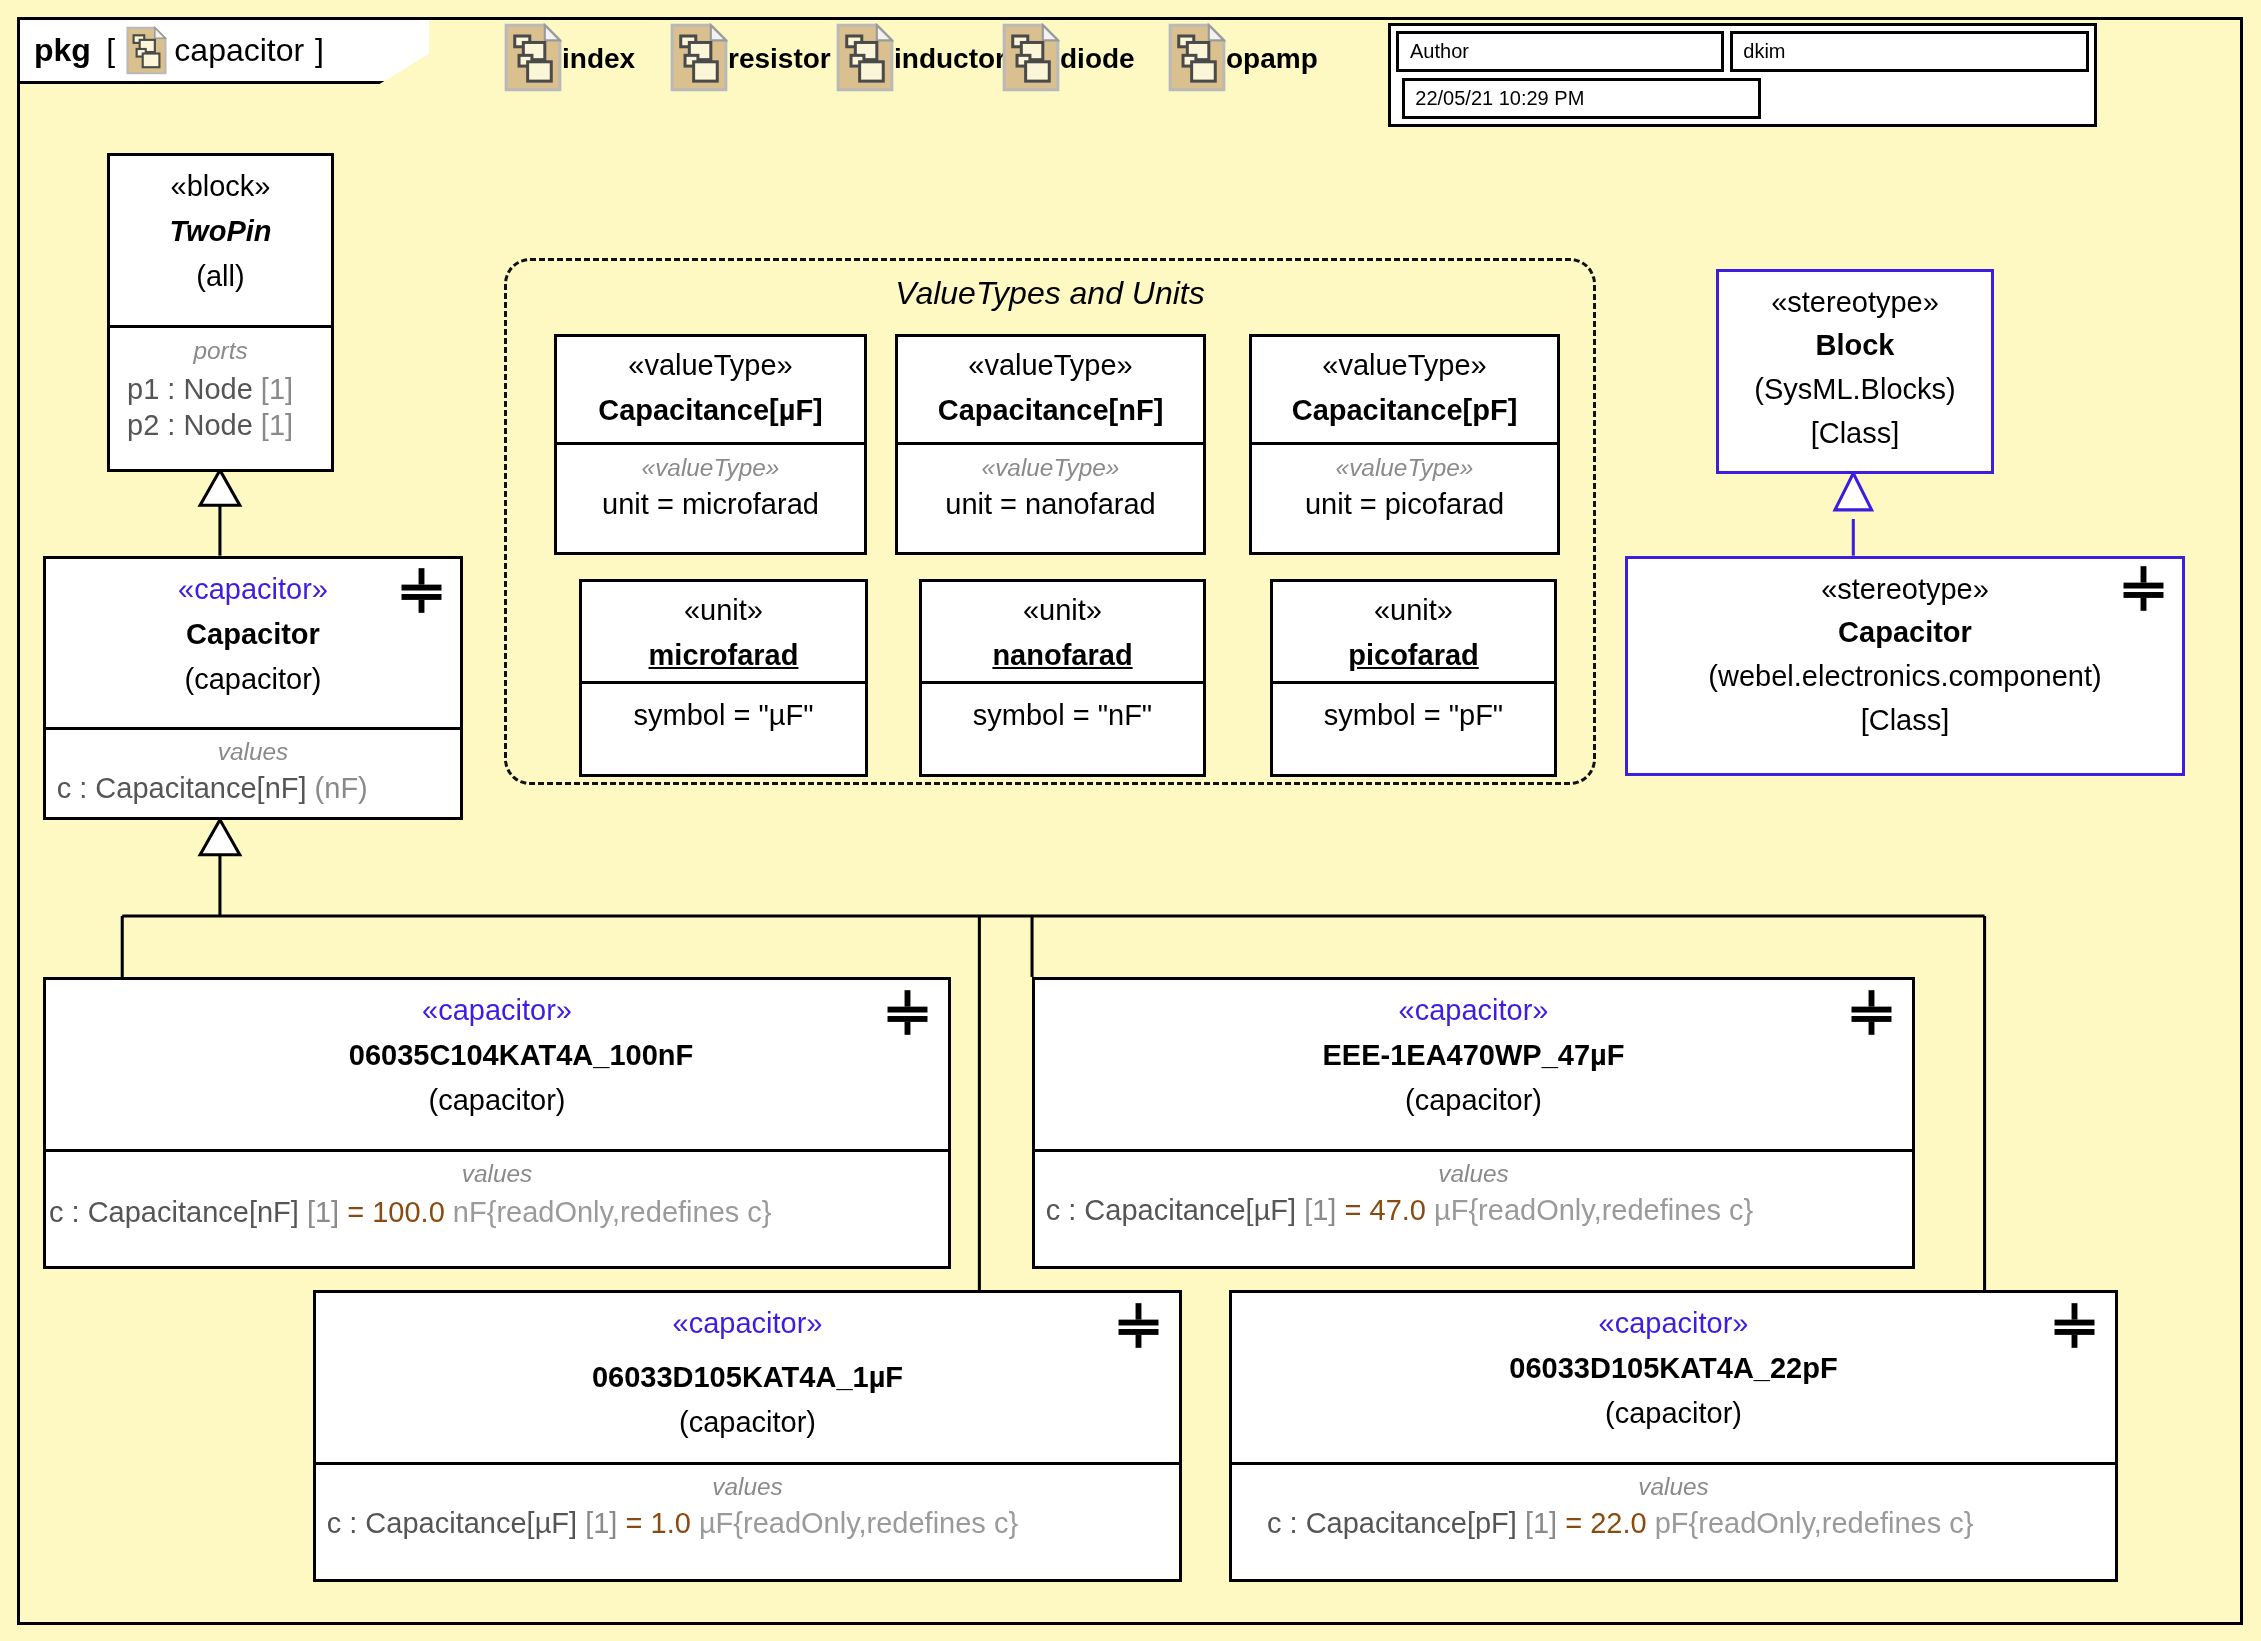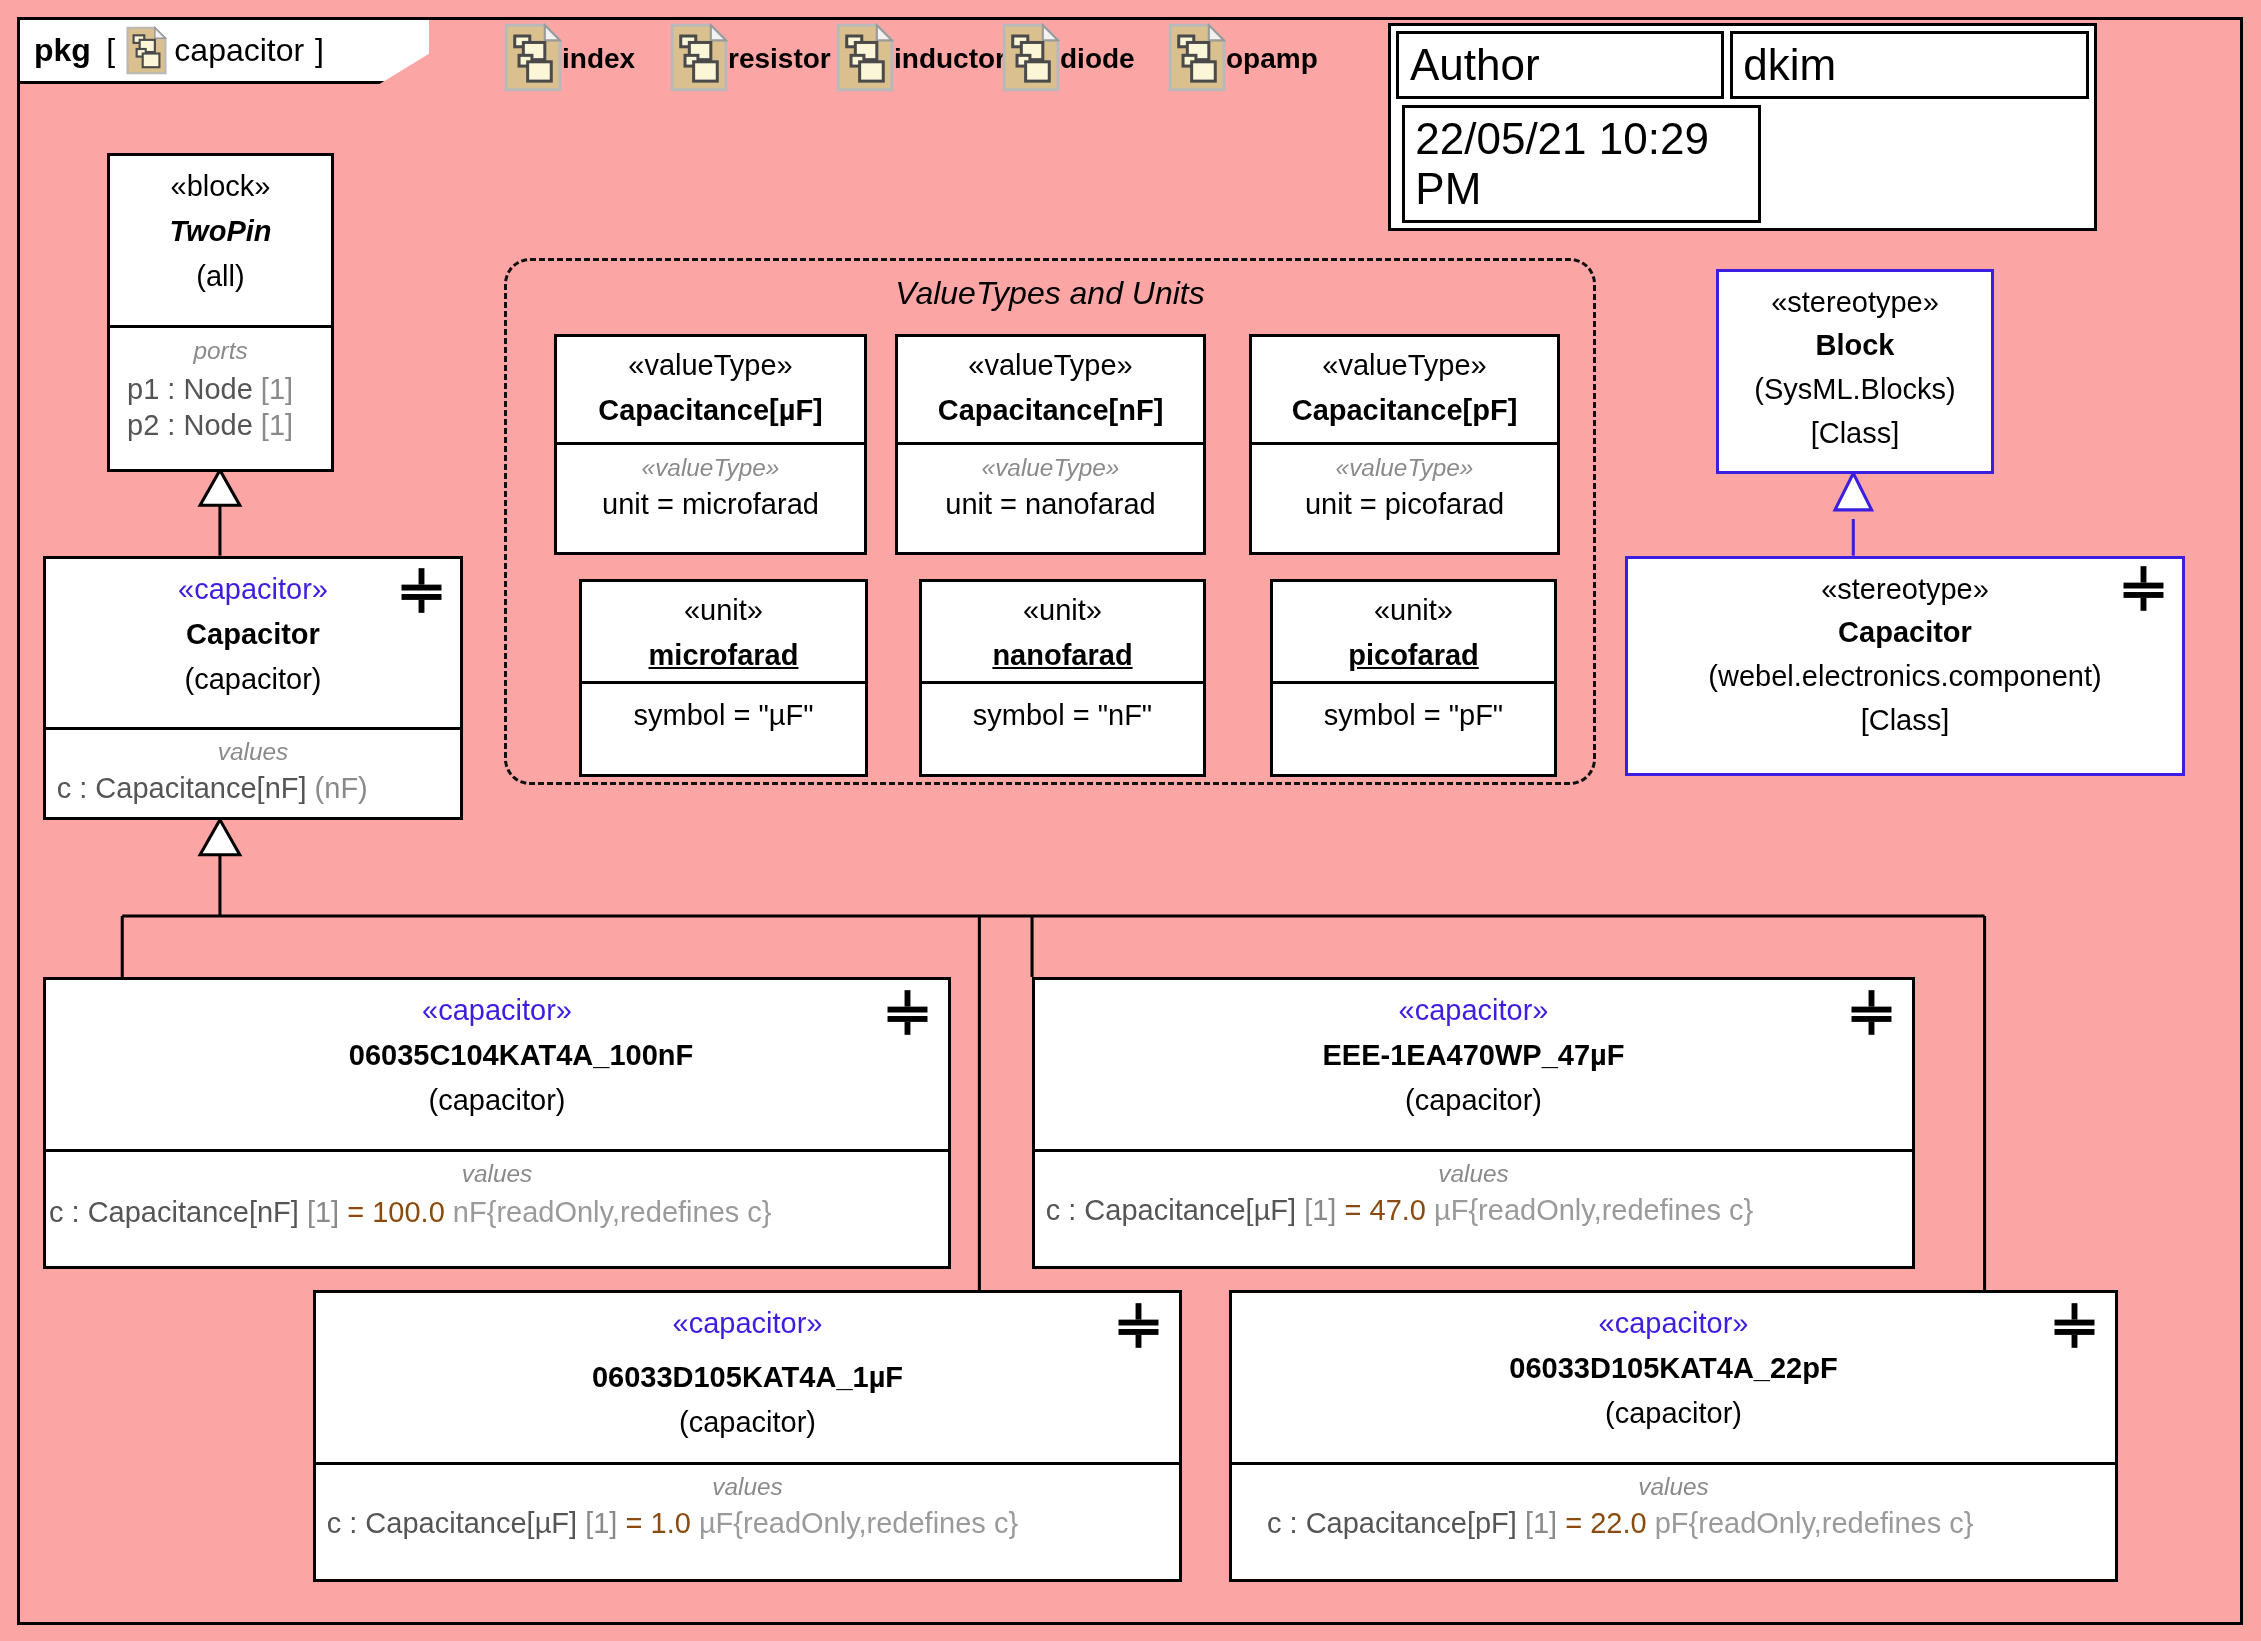--- a/index.html
+++ b/index.html
@@ -1,17 +1,17 @@
 <!DOCTYPE html>
 <html style="font-size:12.2px"><head>
 <meta charset="utf-8">
 <style>
   html,body{margin:0;padding:0;background:#ffffff;}
   body{font-family:"Liberation Sans",sans-serif;}
-  #canvas{position:relative;width:2261px;height:1641px;background:#fca5a5;overflow:hidden;}
+  #canvas{position:relative;width:2261px;height:1641px;background:#fef9c3;overflow:hidden;}
 
   
   .pkg-frame{position:absolute;left:17px;top:17px;width:2226px;height:1608px;
              border:3.8px solid #000;box-sizing:border-box;}
   .pkg-tab{position:absolute;left:17px;top:17px;width:412px;height:67px;box-sizing:border-box;
            background:#fff;border:3.8px solid #000;border-right:none;
            clip-path:polygon(0 0, 100% 0, 100% 55%, 88% 100%, 0 100%);}
   .pkg-tab-inner{position:absolute;left:17px;top:17px;width:412px;height:67px;
            display:flex;align-items:center;gap:0px;padding-left:17px;box-sizing:border-box;}
   .pkg-kw{font-weight:bold;font-size:32px;color:#000;letter-spacing:0px;}
@@ -26,21 +26,21 @@
   
   .pkgrow{position:absolute;top:23px;left:504px;display:flex;gap:44px;}
   .pkgitem{display:flex;flex-direction:row;align-items:center;width:122px;}
   .pkgitem .lbl{font-size:28px;font-weight:bold;color:#000;margin-top:3.1px;}
 
   
   .meta-table{position:absolute;left:1388px;top:23px;border:3.1px solid #000;background:#fff;
               padding:5.3px;box-sizing:border-box;}
   .meta-row{display:flex;}
   .meta-cell{border:3.1px solid #000;background:#fff;box-sizing:border-box;
-             font-size:44px;color:#000;padding:6.1px 10.7px;display:flex;align-items:center;}
+             font-size:20px;color:#000;padding:6.1px 10.7px;display:flex;align-items:center;}
   .meta-cell.k{width:328px;}
   .meta-cell.v{width:359px;margin-left:5.3px;}
   .meta-row + .meta-row{margin-top:5.3px;}
 
   
   .block{position:absolute;background:#fff;border:3.1px solid #000;box-sizing:border-box;}
   .block.violet{border-color:#3b1ee0;}
   .compartment{box-sizing:border-box;}
   .compartment + .compartment{border-top:3.1px solid #000;}
   .ctr{text-align:center;}

